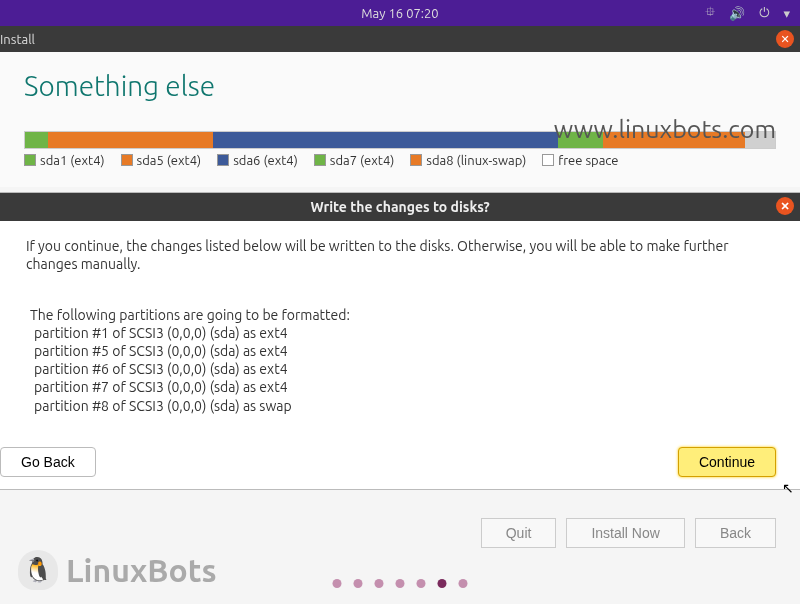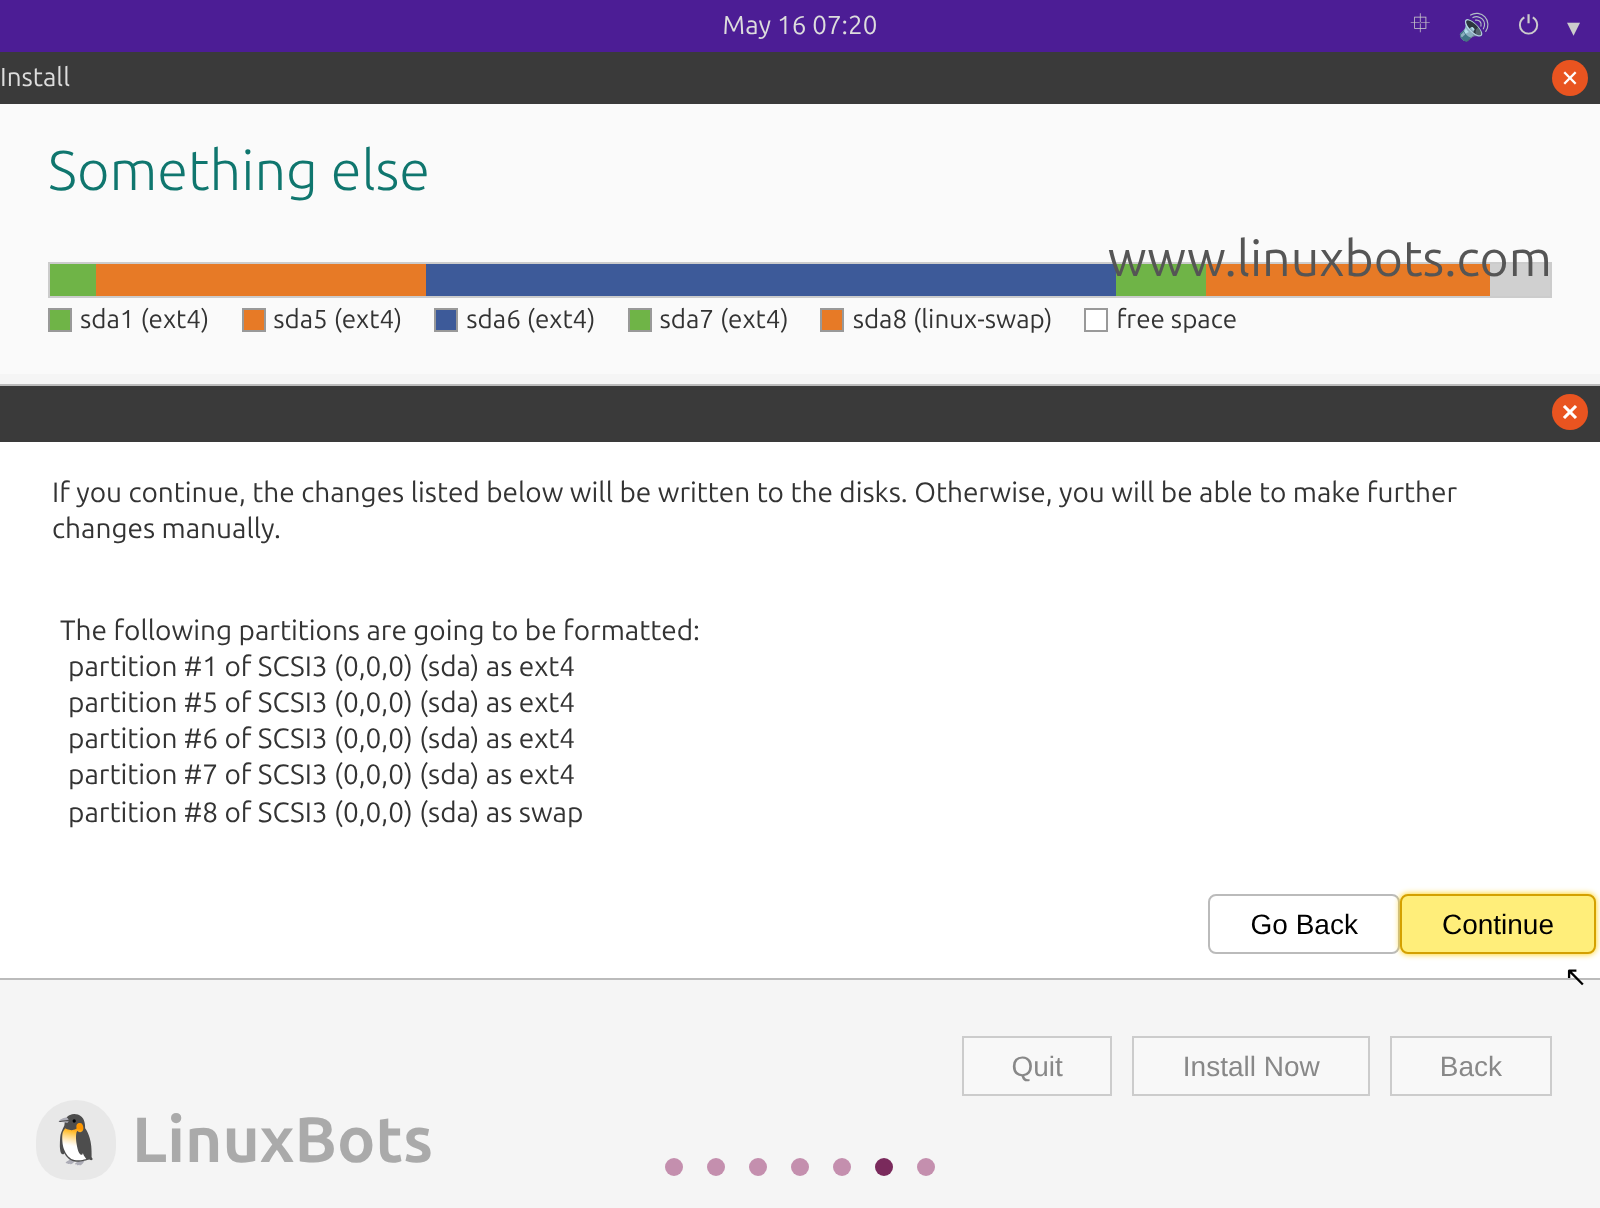--- a/index.html
+++ b/index.html
@@ -115,23 +115,23 @@
       padding: 16px 26px 12px 26px;
       color: #333;
       font-size: 14px;
       line-height: 1.3;
     }
     .dialog-body p { margin-bottom: 14px; }
     .format-list { margin-bottom: 20px; }
     .format-list div { padding-left: 4px; }
     .dialog-buttons {
       display: flex;
-      justify-content: flex-end;
+      justify-content: space-between;
       gap: 0;
-      padding-right: 2px;
+      padding-right: 24px;
       padding-bottom: 12px;
     }
     .btn {
       padding: 6px 20px;
       border: 1px solid #bbb;
       background: #fff;
       border-radius: 4px;
       font-size: 14px;
       cursor: pointer;
     }
@@ -255,20 +255,21 @@
           <span>free space</span>
         </div>
       </div>
   </div>
 </div>
 
 <div class="watermark">www.linuxbots.com</div>
 
 <div class="dialog-overlay">
   <div class="dialog-titlebar">
+    <span>Write the changes to disks?</span>
     <div class="close-btn">✕</div>
   </div>
   <div class="dialog-body">
     <p>If you continue, the changes listed below will be written to the disks. Otherwise, you will be able to make further changes manually.</p>
     <br>
     <div class="format-list">
       <div>The following partitions are going to be formatted:</div>
       <div id="format-list">
           <div> partition #1 of SCSI3 (0,0,0) (sda) as ext4</div>
           <div> partition #5 of SCSI3 (0,0,0) (sda) as ext4</div>

